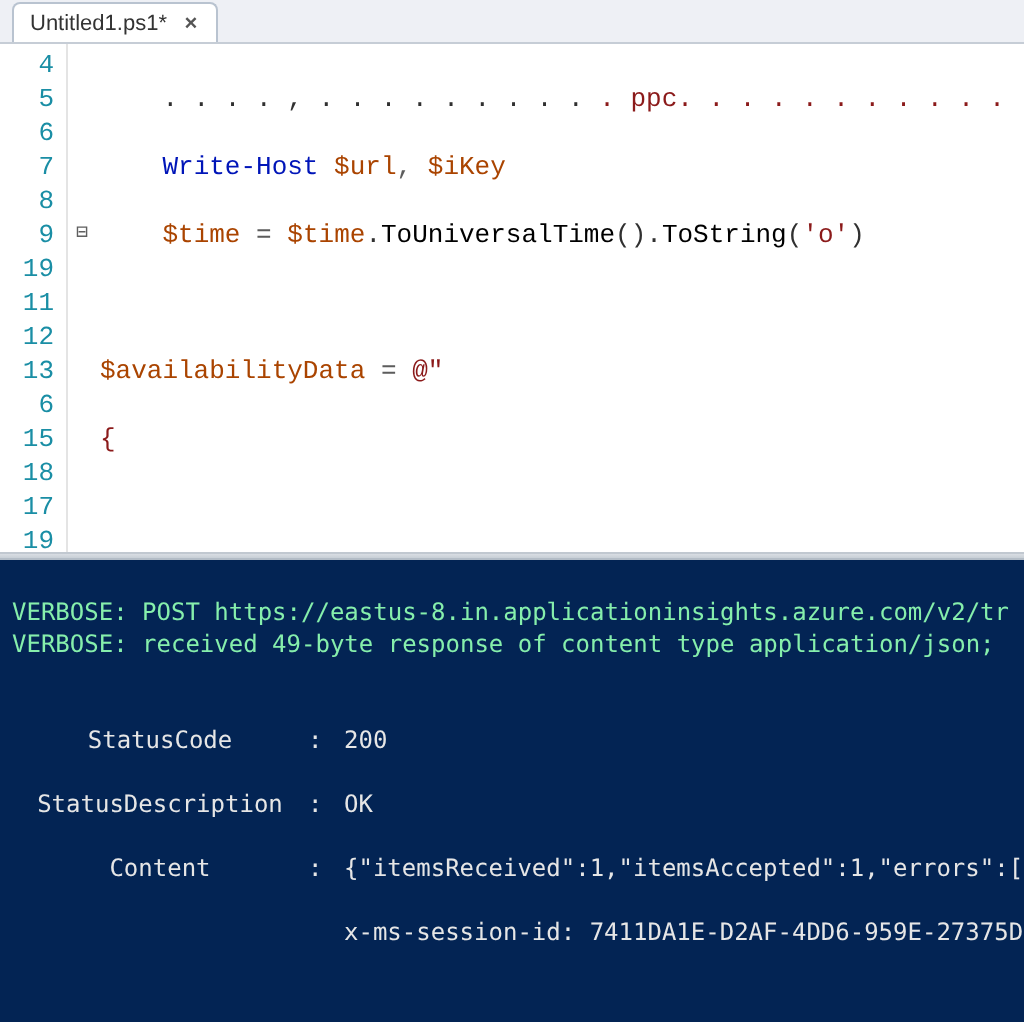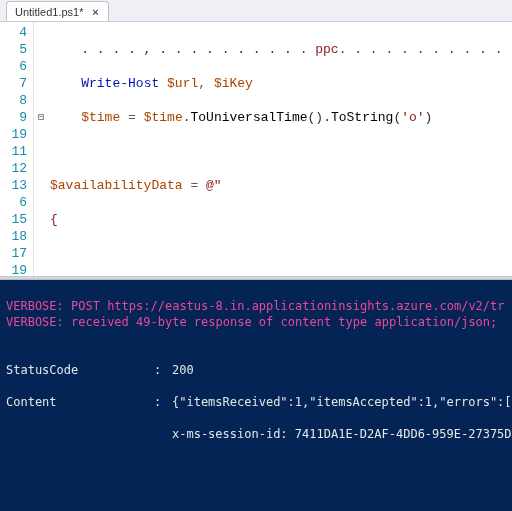--- a/index.html
+++ b/index.html
@@ -93,23 +93,23 @@
     background:#032454;
     color:#e6e6e6;
     font-family: "Lucida Console", Consolas, monospace;
     font-size:12px;
     line-height:16px;
     white-space: pre;
     padding: 2px 4px 10px 6px;
     height: 231px;
     overflow:hidden;
   }
-  .con-verbose { color:#ec4899; }
+  .con-verbose { color:#86efac; }
   .con-row { display:block; }
-  .lbl { display:inline-block; width:148px; }
+  .lbl { display:inline-block; width:148px;text-align:center; }
   .sep { display:inline-block; width:18px; }
 </style>
 </head>
 <body>
 
 <div class="tab-strip">
   <div class="tab">
     <span>Untitled1.ps1*</span>
     <span class="close">×</span>
   </div>
@@ -171,20 +171,21 @@
 </div>
 
 <div class="hr"></div>
 
 <div class="console">
 <span class="con-verbose">VERBOSE: POST https://eastus-8.in.applicationinsights.azure.com/v2/tr</span>
 <span class="con-verbose">VERBOSE: received 49-byte response of content type application/json; </span>
 
 
 <span class="con-row"><span class="lbl">StatusCode</span><span class="sep">: </span><span>200</span></span>
+<span class="con-row"><span class="lbl">StatusDescription</span><span class="sep">: </span><span>OK</span></span>
 <span class="con-row"><span class="lbl">Content</span><span class="sep">: </span><span>{"itemsReceived":1,"itemsAccepted":1,"errors":[]}</span></span>
 <span class="con-row"><span class="lbl"> </span><span class="sep">  </span><span>x-ms-session-id: 7411DA1E-D2AF-4DD6-959E-27375D10</span></span>
 
 
 
 
 
 
 
 

